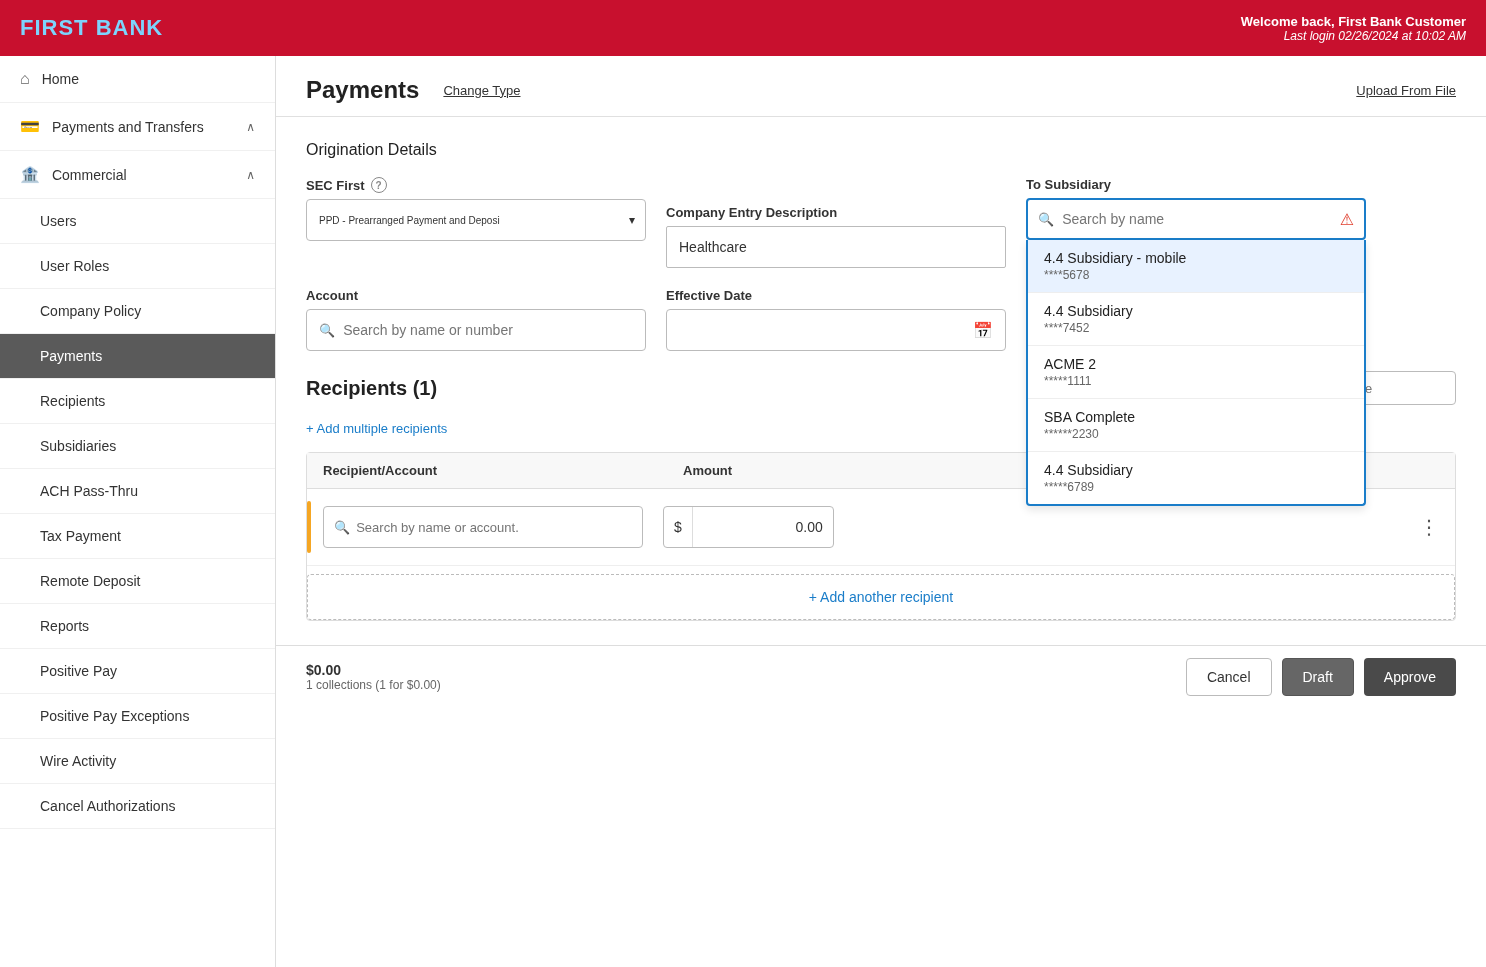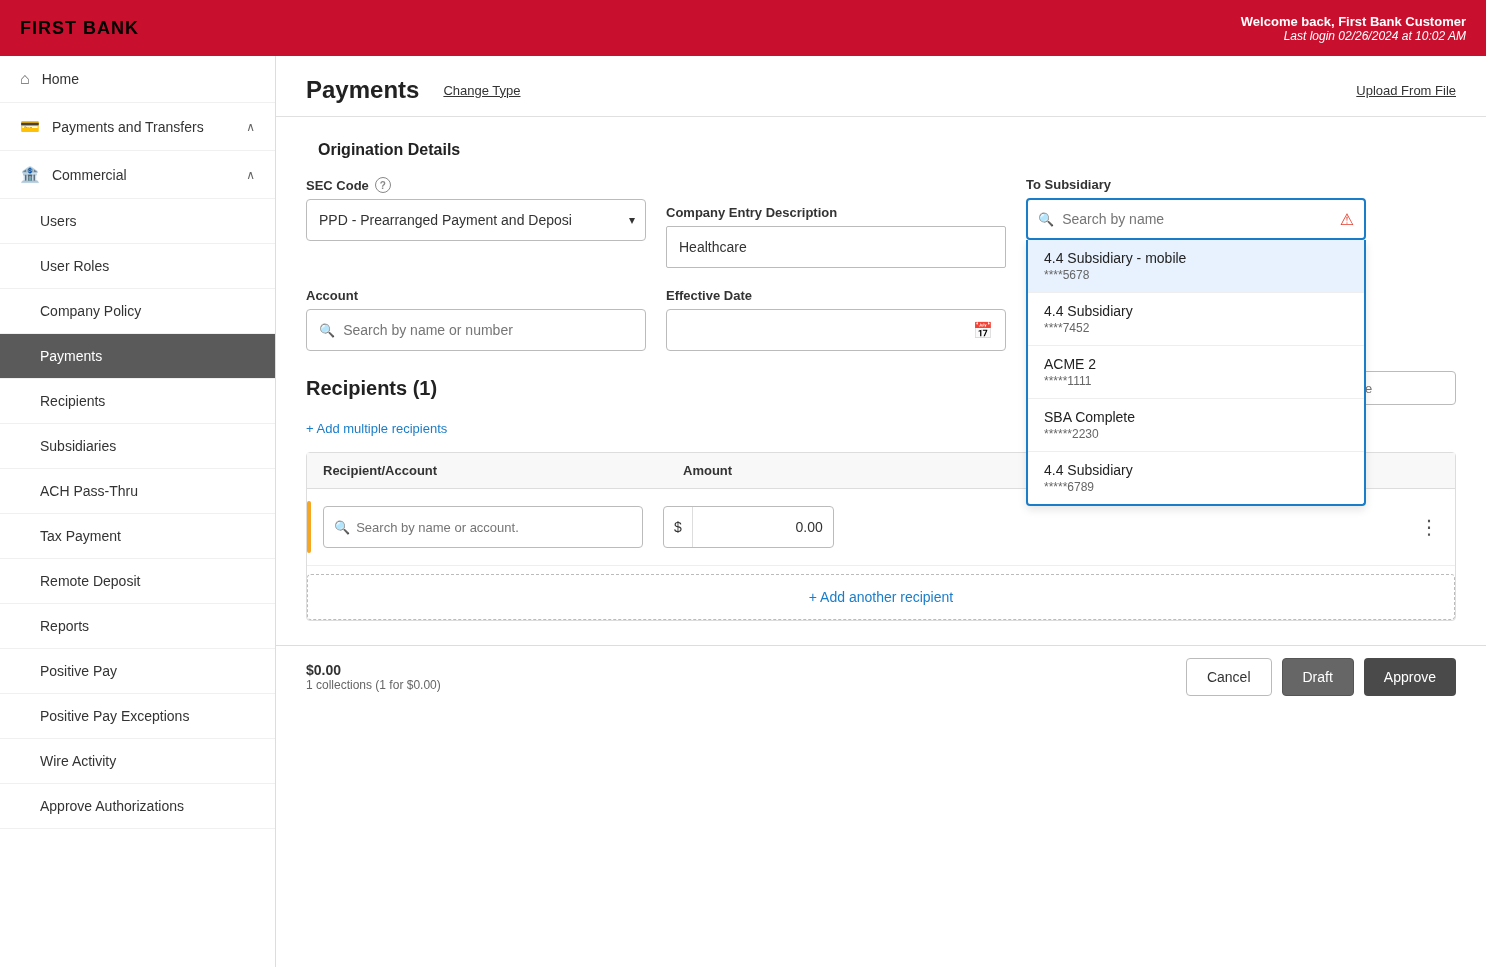--- a/index.html
+++ b/index.html
@@ -9,24 +9,24 @@
     .header {
       background: #c8102e;
       color: white;
       height: 56px;
       display: flex;
       align-items: center;
       justify-content: space-between;
       padding: 0 20px;
     }
     .header-logo {
-      font-size: 18px;
+      font-size: 22px;
       font-weight: 900;
       letter-spacing: 1px;
-      color: #000000;
+      color: #7dd3fc;
     }
     .header-welcome {
       text-align: right;
       font-size: 13px;
     }
     .header-welcome .welcome-line {
       font-weight: bold;
     }
     .header-welcome .login-line {
       font-style: italic;
@@ -110,24 +110,23 @@
       text-decoration: underline;
     }
 
     .main-body {
       padding: 24px 30px;
     }
 
     
     .section-title {
       font-size: 16px;
-      font-weight: bold;
+      font-weight: normal;
       margin-bottom: 18px;
       color: #222;
-      margin-left: 12px;
     }
 
     
     .form-row {
       display: flex;
       gap: 20px;
       margin-bottom: 20px;
       align-items: flex-start;
       position: relative;
     }
@@ -168,21 +167,21 @@
       display: flex;
       align-items: center;
       height: 42px;
       padding: 0 12px;
     }
     .select-wrapper select {
       appearance: none;
       border: none;
       background: none;
       width: 100%;
-      font-size: 14px;
+      font-size: 10px;
       color: #333;
       cursor: pointer;
       outline: none;
     }
     .select-arrow {
       position: absolute;
       right: 10px;
       font-size: 12px;
       color: #333;
       pointer-events: none;
@@ -550,21 +549,21 @@
     <div class="sidebar-item sidebar-indent">
       <span class="sidebar-label">Positive Pay</span>
     </div>
     <div class="sidebar-item sidebar-indent">
       <span class="sidebar-label">Positive Pay Exceptions</span>
     </div>
     <div class="sidebar-item sidebar-indent">
       <span class="sidebar-label">Wire Activity</span>
     </div>
     <div class="sidebar-item sidebar-indent">
-      <span class="sidebar-label">Approve Authorizations</span>
+      <span class="sidebar-label">Cancel Authorizations</span>
     </div>
   </div>
 
   <div class="main">
 
     <div class="main-header">
       <div class="main-title-area">
         <h1 class="main-title">Payments</h1>
         <button class="change-type-btn">Change Type</button>
       </div>
@@ -572,21 +571,21 @@
     </div>
 
     <div class="main-body">
 
       <div class="section-title">Origination Details</div>
 
       <div class="form-row">
 
         <div class="form-group sec-code">
           <div class="form-label">
-            <span>SEC Code</span>
+            <span>SEC First</span>
             <span class="info-icon">?</span>
           </div>
           <div class="select-wrapper">
             <select>
               <option>PPD - Prearranged Payment and Deposi</option>
             </select>
             <span class="select-arrow">▾</span>
           </div>
         </div>
 

